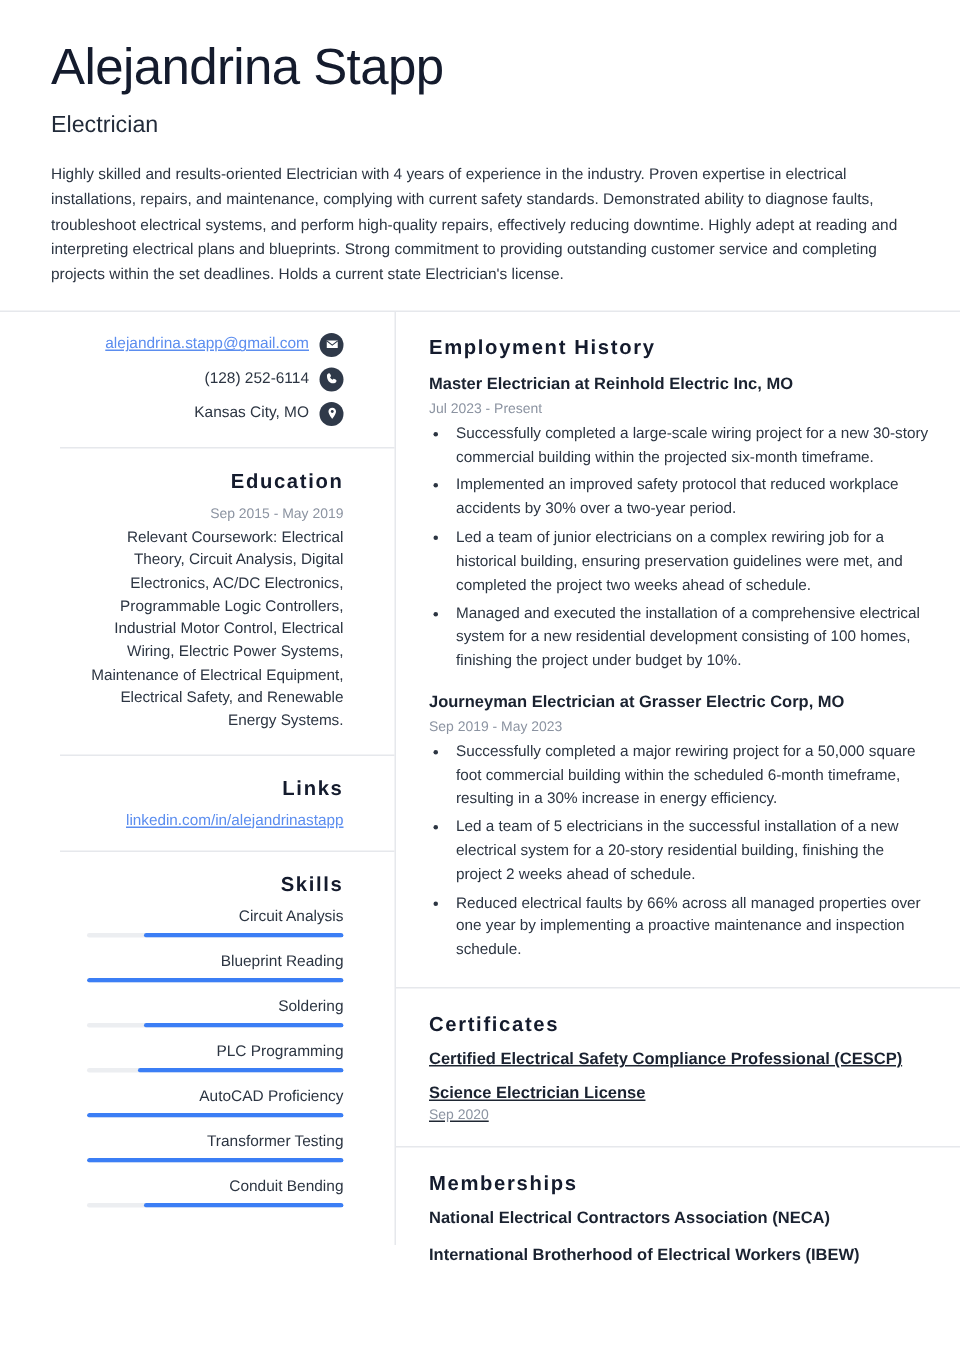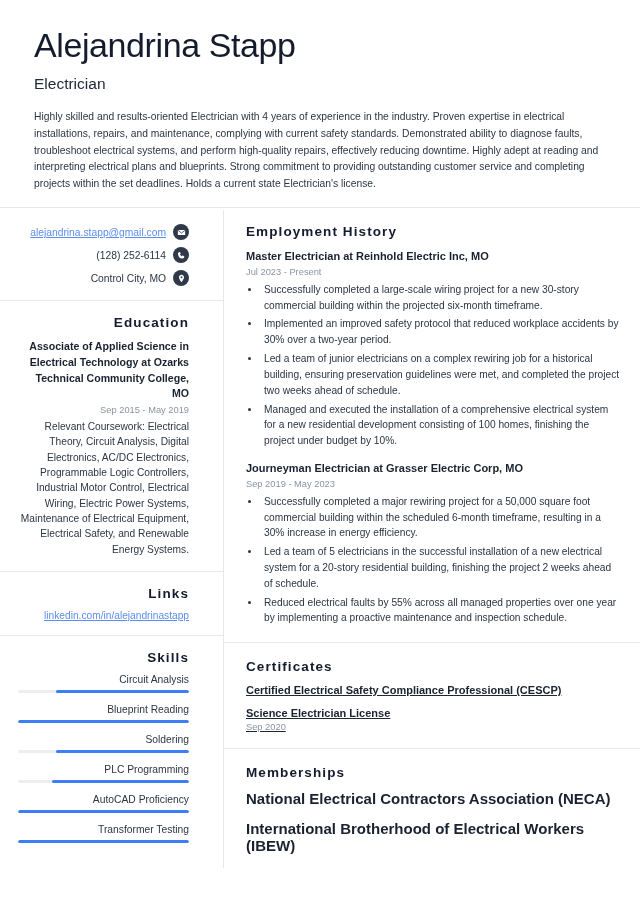--- a/index.html
+++ b/index.html
@@ -36,21 +36,21 @@
     text-align: left;
     max-width: 575px;
   }
   .hr-full {
     height: 1px;
     background: #e6e8ec;
     width: 100%;
   }
 
   
-  .body { display: flex; align-items: center; }
+  .body { display: flex; align-items: flex-start; padding-left: 40px; }
   .col-left {
     width: 224px;
     flex: 0 0 224px;
     border-right: 1px solid #e6e8ec;
   }
   .col-right { flex: 1 1 auto; }
 
   .sect-left { padding: 14px 34px 14px 18px; text-align: right; }
   .sect-left + .sect-left { border-top: 1px solid #e6e8ec; }
   .sect-right { padding: 16px 20px 16px 22px; }
@@ -173,21 +173,21 @@
     font-size: 11px;
     font-weight: 700;
     color: #1a2230;
   }
   .cert-date {
     font-size: 9.3px;
     color: #8b93a1;
     margin-top: 3px;
   }
   .member {
-    font-size: 15px;
+    font-size: 11px;
     font-weight: 700;
     color: #1a2230;
     margin-bottom: 13px;
   }
   .member:last-child { margin-bottom: 0; }
 </style>
 </head>
 <body>
 
 <div class="page">
@@ -215,33 +215,32 @@
         </div>
         <div class="contact-row">
           <span class="contact-text">(128) 252-6114</span>
           <span class="ico">
             <svg width="9" height="9" viewBox="0 0 16 16">
                 <path fill="#ffffff" d="M4.2 1.6c.7 0 1.2.4 1.5 1l.7 1.6c.2.5.1 1-.3 1.3l-.8.6c.7 1.4 1.8 2.5 3.2 3.2l.6-.8c.3-.4.8-.5 1.3-.3l1.6.7c.6.3 1 .8 1 1.5 0 1.6-1.3 2.9-2.9 2.9C5.6 14.3 1.7 10.4 1.7 4.5c0-1.6 1.3-2.9 2.5-2.9z"></path>
               </svg>
           </span>
         </div>
         <div class="contact-row">
-          <span class="contact-text">Control City, MO</span>
+          <span class="contact-text">Kansas City, MO</span>
           <span class="ico">
             <svg width="9" height="9" viewBox="0 0 16 16">
                 <path fill="#ffffff" d="M8 1.4c-2.5 0-4.5 2-4.5 4.5 0 3.3 4.5 8.7 4.5 8.7s4.5-5.4 4.5-8.7c0-2.5-2-4.5-4.5-4.5z"></path>
                 <circle cx="8" cy="5.9" r="1.7" fill="#2f3949"></circle>
               </svg>
           </span>
         </div>
       </div>
 
       <div class="sect-left">
         <div class="h-left">Education</div>
-        <div class="edu-degree">Associate of Applied Science in Electrical Technology at Ozarks Technical Community College, MO</div>
         <div class="edu-date">Sep 2015 - May 2019</div>
         <div class="edu-desc">Relevant Coursework: Electrical Theory, Circuit Analysis, Digital Electronics, AC/DC Electronics, Programmable Logic Controllers, Industrial Motor Control, Electrical Wiring, Electric Power Systems, Maintenance of Electrical Equipment, Electrical Safety, and Renewable Energy Systems.</div>
       </div>
 
       <div class="sect-left">
         <div class="h-left">Links</div>
         <a class="link-item" href="#">linkedin.com/in/alejandrinastapp</a>
       </div>
 
       <div class="sect-left">
@@ -274,20 +273,26 @@
             <div class="skill">
               <div class="skill-label">AutoCAD Proficiency</div>
               <div class="skill-track">
                 <div class="skill-fill" style="width:100%"></div>
               </div>
             </div>
             <div class="skill">
               <div class="skill-label">Transformer Testing</div>
               <div class="skill-track">
                 <div class="skill-fill" style="width:100%"></div>
+              </div>
+            </div>
+            <div class="skill">
+              <div class="skill-label">Conduit Bending</div>
+              <div class="skill-track">
+                <div class="skill-fill" style="width:78%"></div>
               </div>
             </div>
           </div>
       </div>
 
     </div>
 
     <div class="col-right">
 
       <div class="sect-right">
@@ -302,21 +307,21 @@
                 <li>Led a team of junior electricians on a complex rewiring job for a historical building, ensuring preservation guidelines were met, and completed the project two weeks ahead of schedule.</li>
                 <li>Managed and executed the installation of a comprehensive electrical system for a new residential development consisting of 100 homes, finishing the project under budget by 10%.</li>
               </ul>
             </div>
             <div class="entry">
               <div class="entry-title">Journeyman Electrician at Grasser Electric Corp, MO</div>
               <div class="entry-date">Sep 2019 - May 2023</div>
               <ul class="bullets">
                 <li>Successfully completed a major rewiring project for a 50,000 square foot commercial building within the scheduled 6-month timeframe, resulting in a 30% increase in energy efficiency.</li>
                 <li>Led a team of 5 electricians in the successful installation of a new electrical system for a 20-story residential building, finishing the project 2 weeks ahead of schedule.</li>
-                <li>Reduced electrical faults by 55% across all managed properties over one year by implementing a proactive maintenance and inspection schedule.</li>
+                <li>Reduced electrical faults by 66% across all managed properties over one year by implementing a proactive maintenance and inspection schedule.</li>
               </ul>
             </div>
           </div>
       </div>
 
       <div class="sect-right">
         <div class="h-right">Certificates</div>
         <div id="certificates-list">
             <div class="cert">
               <div class="cert-name">Certified Electrical Safety Compliance Professional (CESCP)</div>

